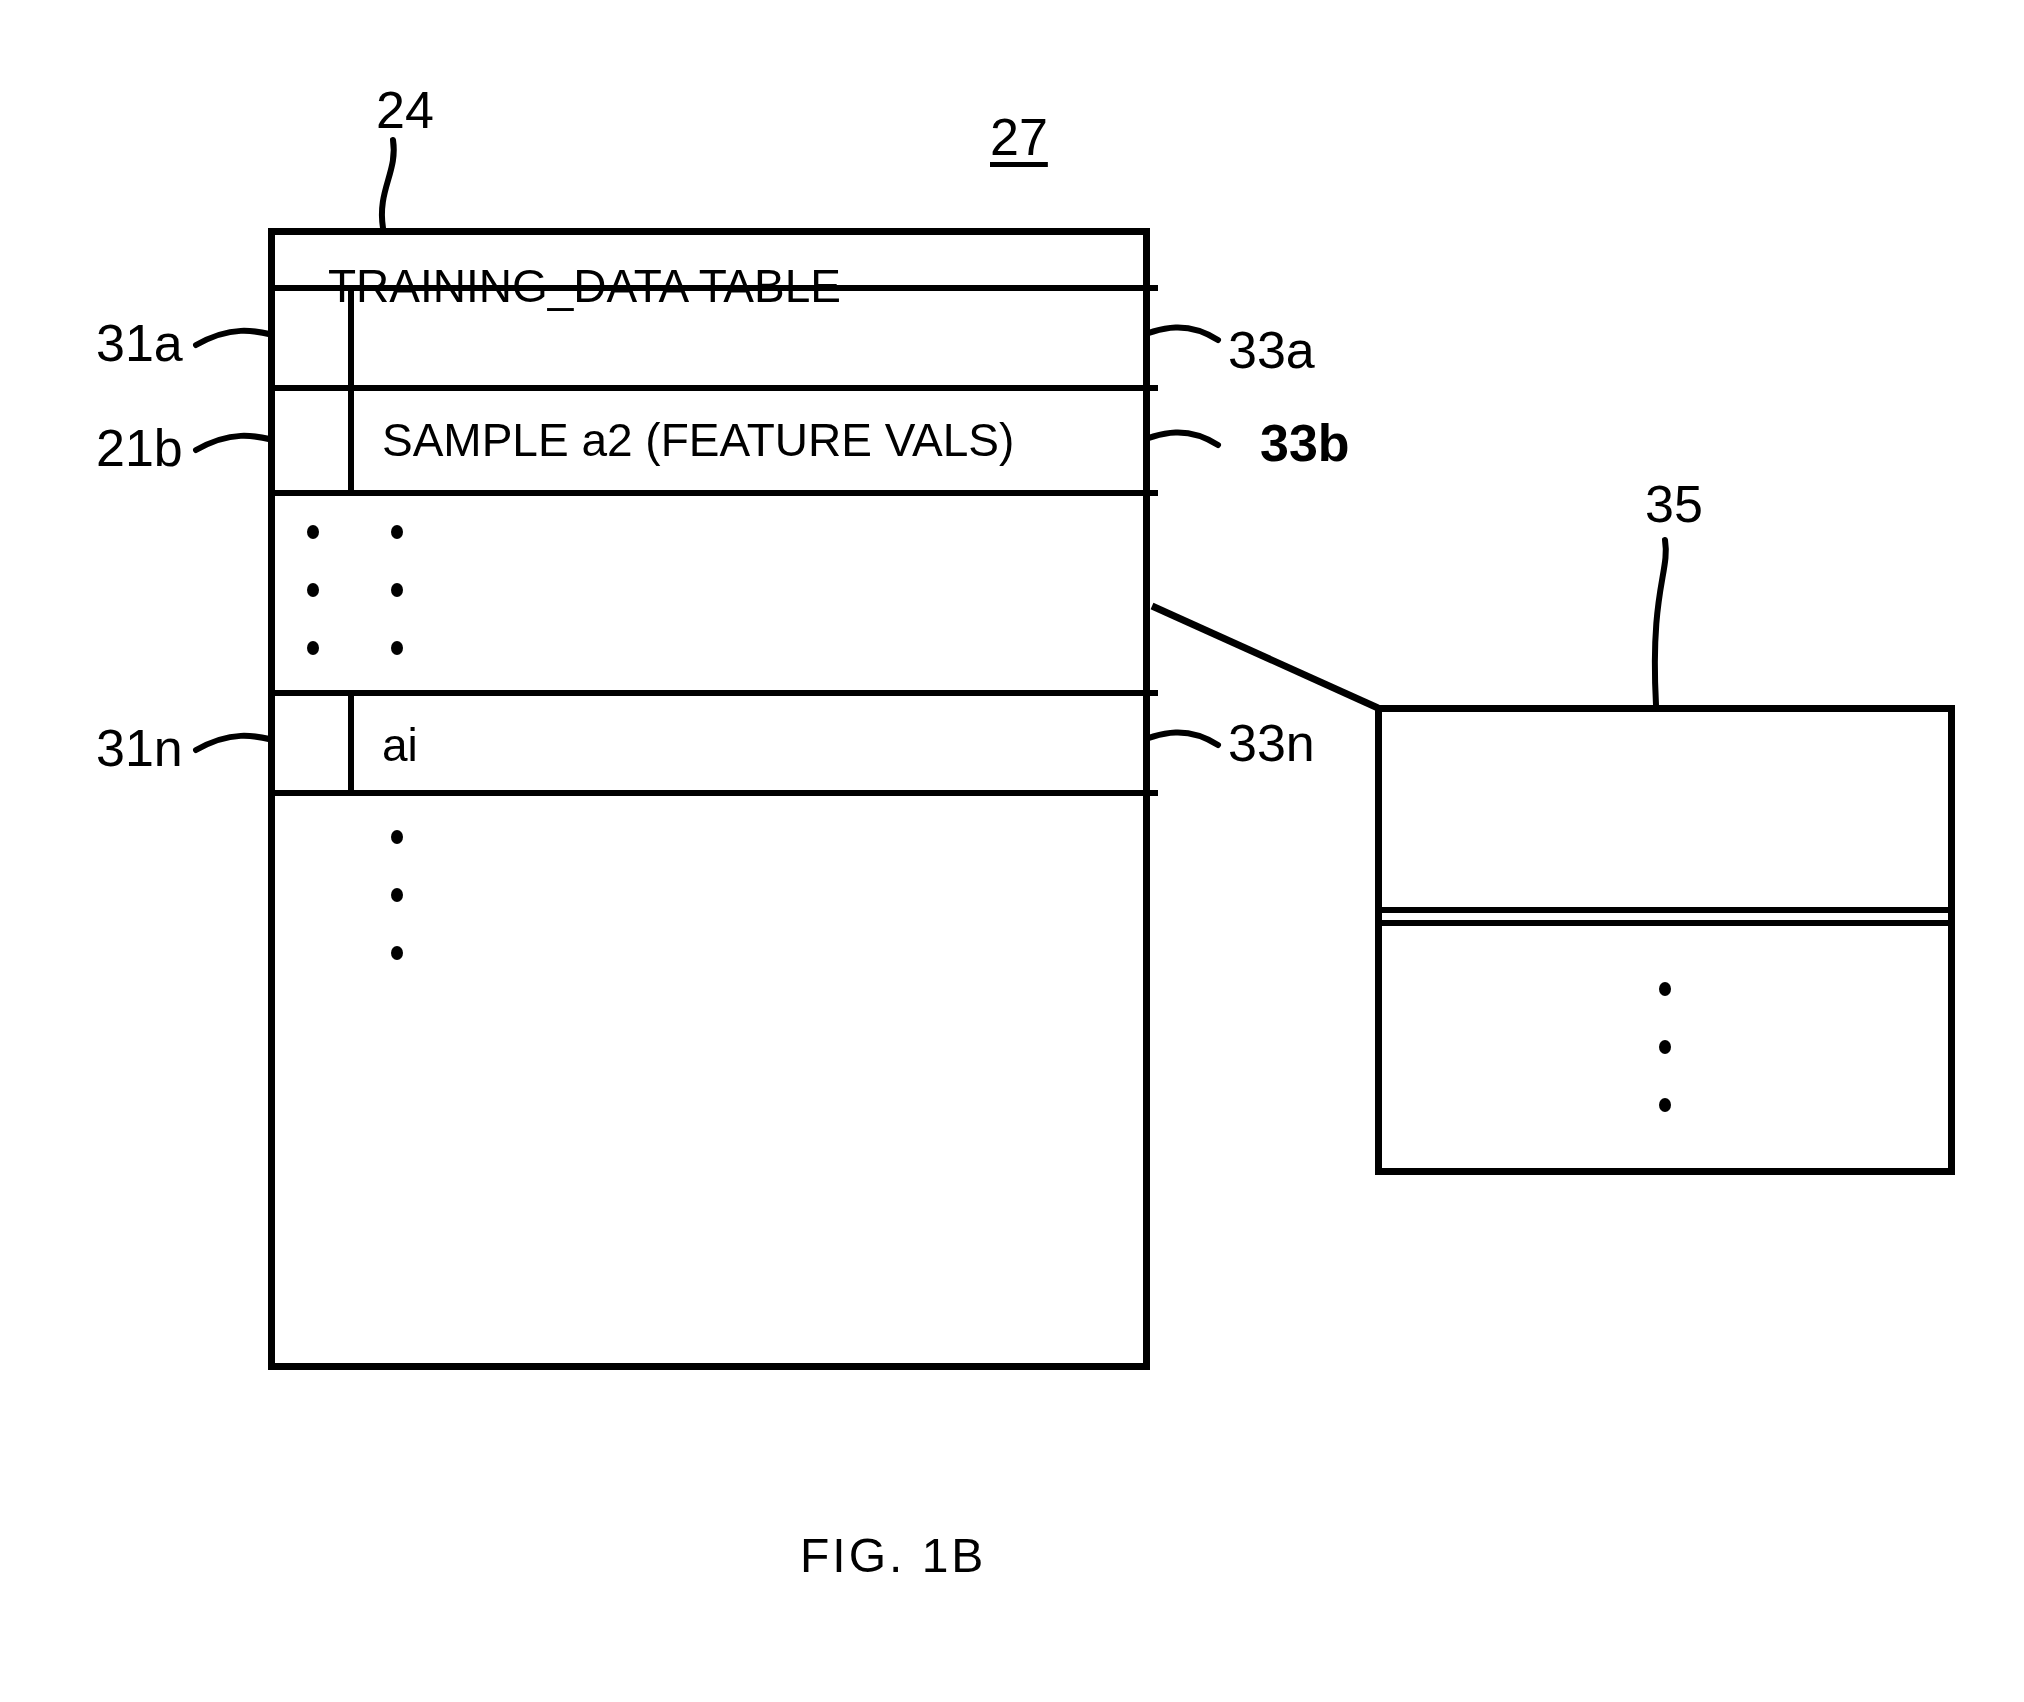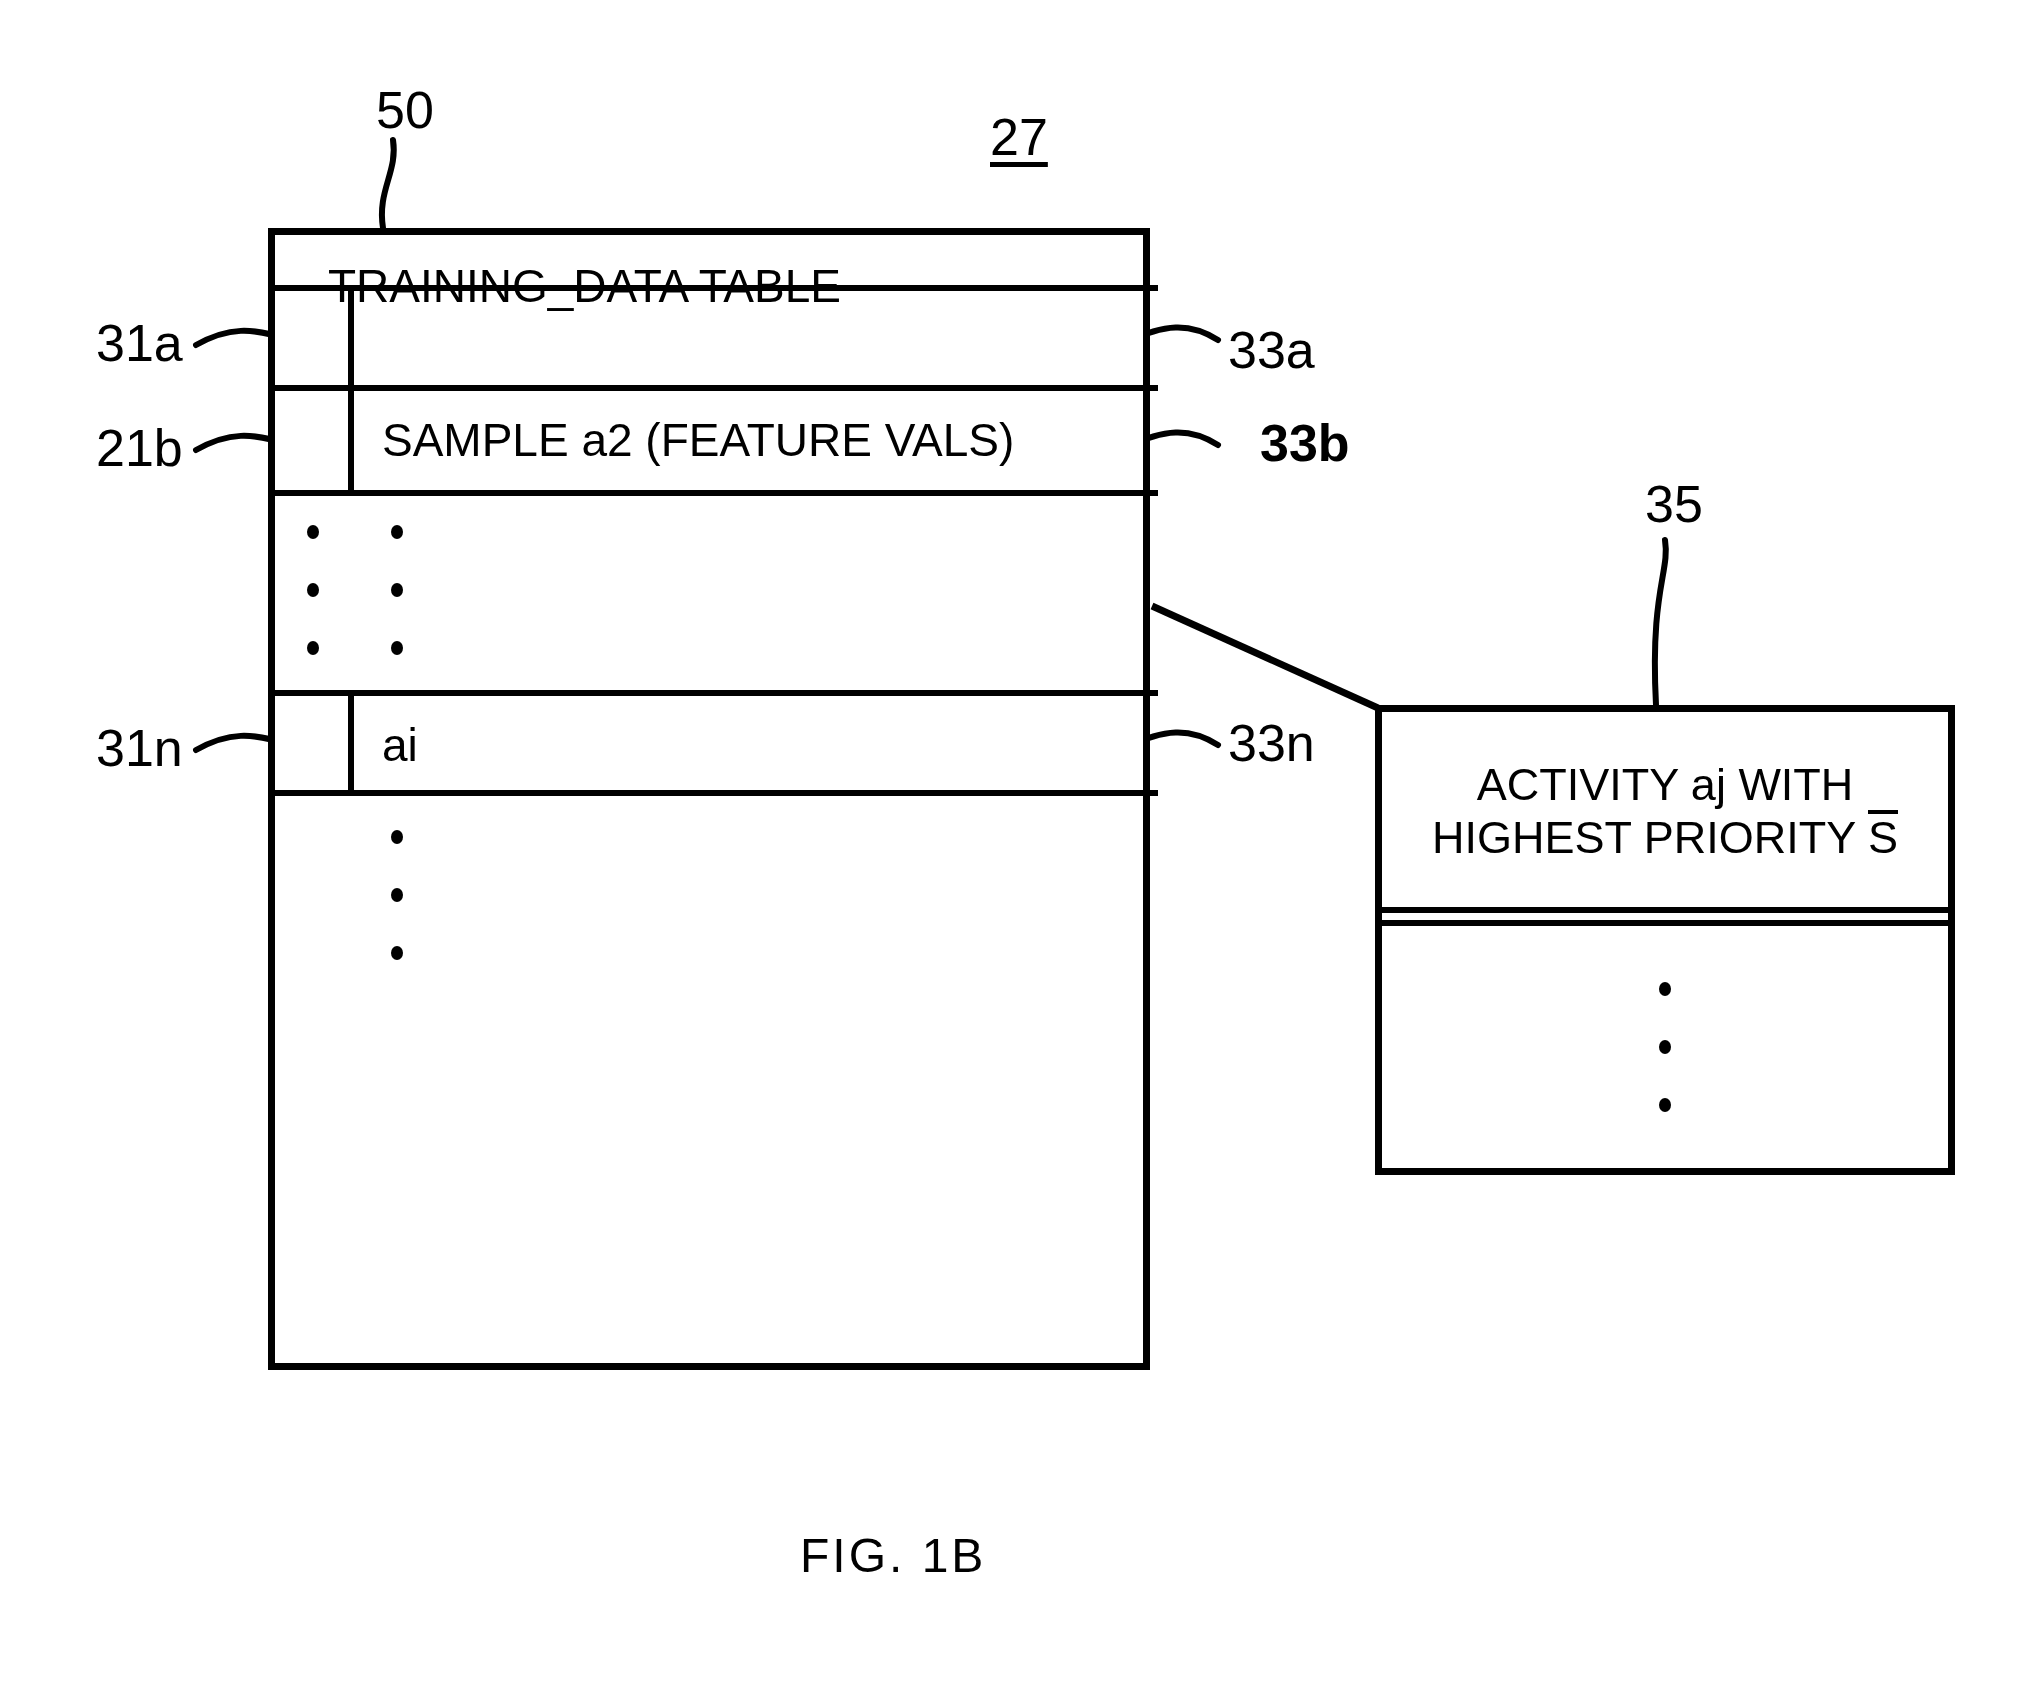--- a/index.html
+++ b/index.html
@@ -137,21 +137,21 @@
 
     <path d="M 1218 445 C 1190 427 1163 429 1128 447" stroke="#000" stroke-width="6" fill="none" stroke-linecap="round"></path>
 
     <path d="M 1218 745 C 1190 727 1163 729 1128 747" stroke="#000" stroke-width="6" fill="none" stroke-linecap="round"></path>
 
     <path d="M 1665 540 C 1670 572 1650 590 1656 705" stroke="#000" stroke-width="6" fill="none" stroke-linecap="round"></path>
 
     <path d="M 1152 606 L 1378 708" stroke="#000" stroke-width="7" fill="none"></path>
   </svg>
 
-  <div class="abs refnum" style="left:376px; top:84px;">50</div>
+  <div class="abs refnum" style="left:376px; top:84px;">24</div>
 
   <div class="abs refnum underlined" style="left:990px; top:70px;">27</div>
 
   <div class="abs refnum" style="left:96px; top:317px;">31a</div>
   <div class="abs refnum" style="left:96px; top:422px;">21b</div>
   <div class="abs refnum" style="left:96px; top:722px;">31n</div>
 
   <div class="abs refnum" style="left:1228px; top:324px;">33a</div>
   <div class="abs refnum" style="left:1260px; top:417px;font-weight:bold;">33b</div>
   <div class="abs refnum" style="left:1228px; top:717px;text-align:center;">33n</div>
@@ -190,24 +190,20 @@
     <div class="abs vdots" style="left:116px; top:595px;">
       <i></i>
         <i></i>
         <i></i>
     </div>
 
   </div>
 
   <div class="abs" id="activity-box">
 
-    <div class="abs act-text" style="left:0px; top:48px; width:566px;">
-      <span>ACTIVITY aj WITH</span><br>
-      <span>HIGHEST PRIORITY </span><span class="ovl">S</span>
-    </div>
 
     <div class="abs tbl-line-h" style="left:-1px; top:195px; width:568px; height:6px;"></div>
     <div class="abs tbl-line-h" style="left:-1px; top:208px; width:568px; height:6px;"></div>
 
     <div class="abs vdots" style="left:277px; top:270px;">
       <i></i>
         <i></i>
         <i></i>
     </div>
 

